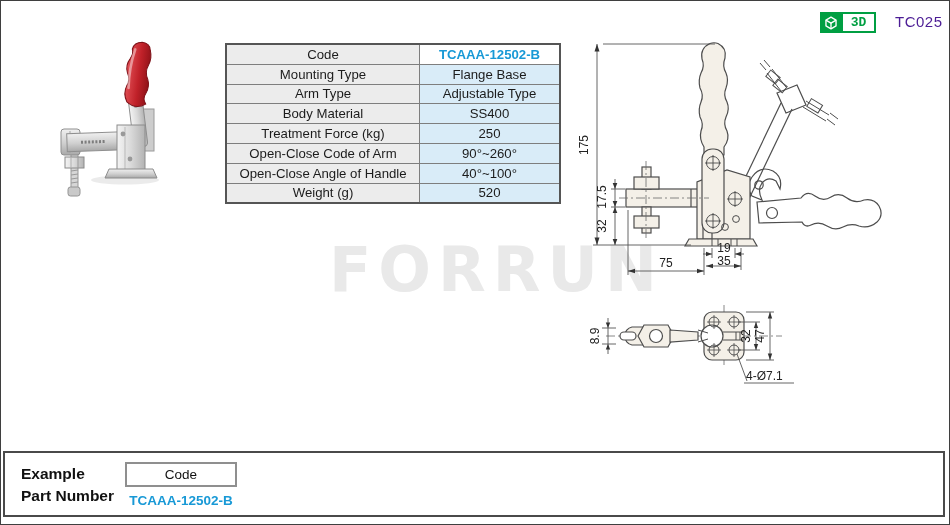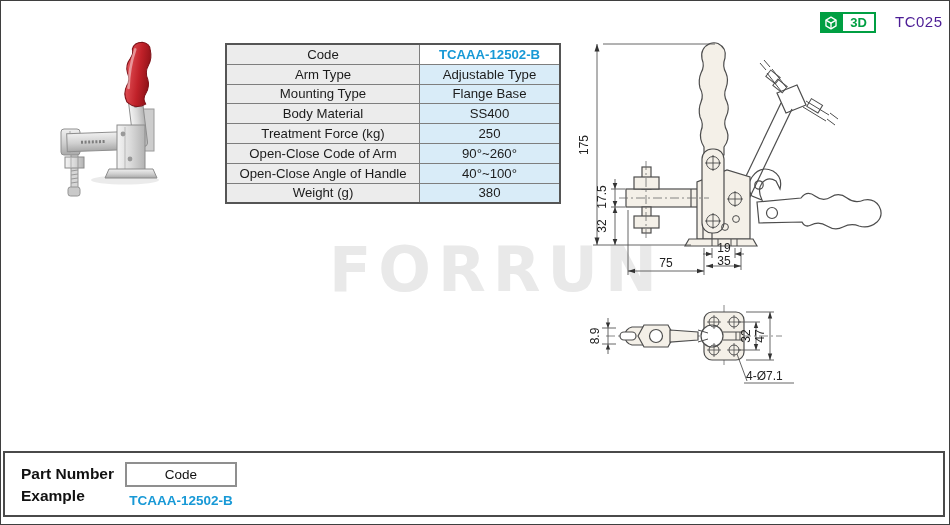--- a/index.html
+++ b/index.html
@@ -27,21 +27,21 @@
     text-align:center;vertical-align:middle;white-space:nowrap;overflow:hidden;
   }
   td.lbl{background:#ececec;width:184px;}
   td.val{background:#d9ecf8;width:131px;}
   td.val.code{background:#ffffff;color:#1899d6;font-weight:600;}
   
   .badge{position:absolute;left:819px;top:11px;z-index:2;display:flex;align-items:center;}
   .badge .cube{width:21px;height:21px;background:#009f42;display:flex;align-items:center;justify-content:center;}
   .badge .b3d{
     width:31px;height:17px;border:2px solid #009f42;color:#009f42;
-    font-weight:700;font-size:13px;display:flex;align-items:center;justify-content:center;background:#fff;
+    font-weight:700;font-size:13px;display:flex;align-items:center;justify-content:center;background:#fff;font-family:Liberation Mono, monospace;
   }
   .pagecode{position:absolute;left:894px;top:12px;z-index:2;font-size:15px;color:#4c1d95;letter-spacing:.5px;}
   
   .abs{position:absolute;z-index:2;}
   svg text{font-family:"Liberation Sans",sans-serif;fill:#222;}
   
   .pnbox{
     position:absolute;left:2px;top:450px;width:942px;height:66px;z-index:2;
     border:2px solid #4a4a4a;background:#fff;box-sizing:border-box;
   }
@@ -124,46 +124,46 @@
     </g>
   </svg>
 
   <table class="spec">
     <tbody>
       <tr>
           <td class="lbl">Code</td>
           <td class="val code">TCAAA-12502-B</td>
         </tr>
       <tr>
+          <td class="lbl">Mounting Type</td>
+          <td class="val">Flange Base</td>
+        </tr>
+      <tr>
           <td class="lbl">Arm Type</td>
           <td class="val">Adjustable Type</td>
         </tr>
       <tr>
-          <td class="lbl">Mounting Type</td>
-          <td class="val">Flange Base</td>
-        </tr>
-      <tr>
           <td class="lbl">Body Material</td>
           <td class="val">SS400</td>
         </tr>
       <tr>
           <td class="lbl">Treatment Force (kg)</td>
           <td class="val">250</td>
         </tr>
       <tr>
           <td class="lbl">Open-Close Code of Arm</td>
           <td class="val">90°~260°</td>
         </tr>
       <tr>
           <td class="lbl">Open-Close Angle of Handle</td>
           <td class="val">40°~100°</td>
         </tr>
       <tr>
           <td class="lbl">Weight (g)</td>
-          <td class="val">380</td>
+          <td class="val">520</td>
         </tr>
     </tbody>
   </table>
 
   <div class="badge">
     <div class="cube">
       <svg width="18" height="18" viewBox="0 0 20 20">
         <g fill="none" stroke="#ffffff" stroke-width="1.5" stroke-linejoin="round">
           <polygon points="10,3.5 15.6,6.8 15.6,13.2 10,16.5 4.4,13.2 4.4,6.8"></polygon>
           <polyline points="4.4,6.8 10,10.1 15.6,6.8"></polyline>
@@ -352,20 +352,20 @@
     <g font-size="12">
       <text text-anchor="middle" transform="rotate(-90 13 37)" x="13" y="37">8.9</text>
       <text text-anchor="middle" transform="rotate(-90 164 37)" x="164" y="37">32</text>
       <text text-anchor="middle" transform="rotate(-90 178 37)" x="178" y="37">47</text>
       <text x="160" y="81" font-size="12">4-Ø7.1</text>
     </g>
   </svg>
 
   <div class="pnbox">
     <div class="pn-title">
+      <div>Example</div>
       <div>Part Number</div>
-      <div>Example</div>
     </div>
     <div class="pn-codebox">Code</div>
     <div class="pn-codeval">TCAAA-12502-B</div>
   </div>
 
 </div>
 
 </body></html>

